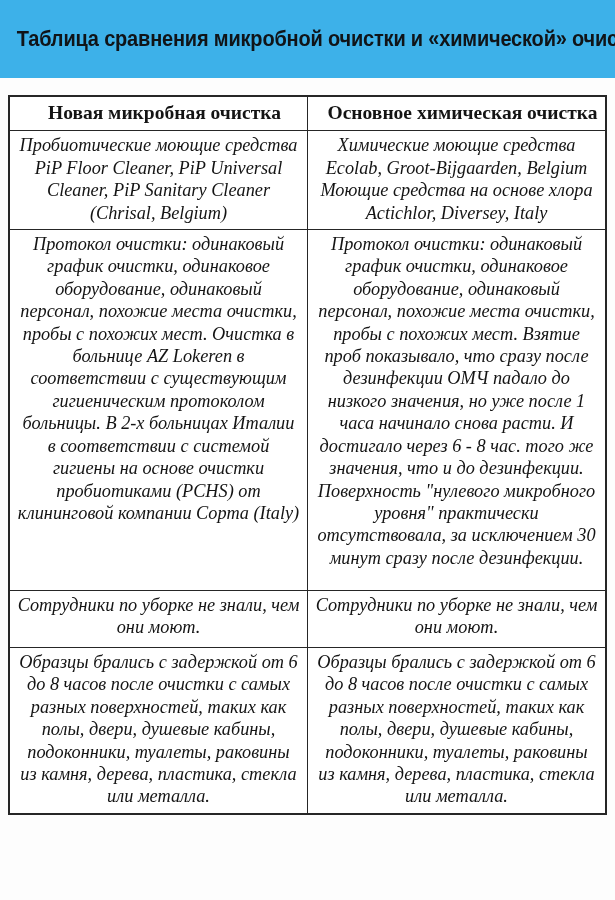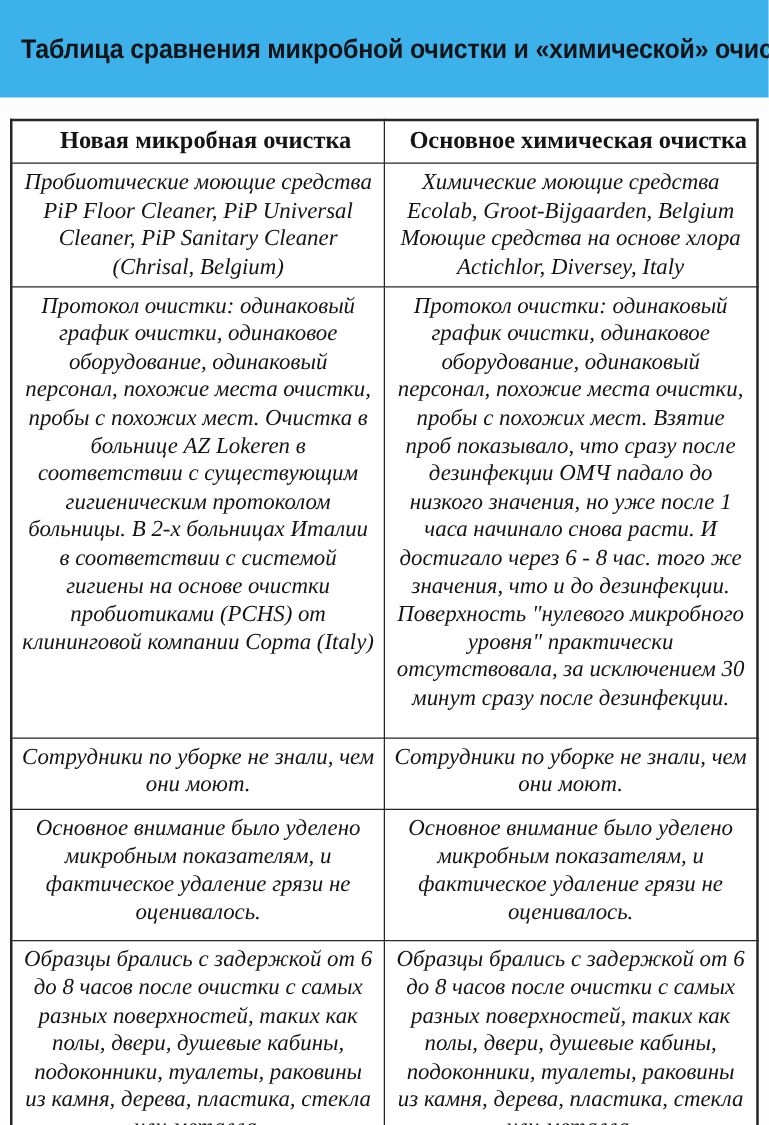--- a/index.html
+++ b/index.html
@@ -96,23 +96,19 @@
         <td>Химические моющие средства Ecolab, Groot-Bijgaarden, Belgium Моющие средства на основе хлора Actichlor, Diversey, Italy</td>
       </tr>
       <tr class="r-protocol">
         <td>Протокол очистки: одинаковый график очистки, одинаковое оборудование, одинаковый персонал, похожие места очистки, пробы с похожих мест. Очистка в больнице AZ Lokeren в соответствии с существующим гигиеническим протоколом больницы. В 2-х больницах Италии в соответствии с системой гигиены на основе очистки пробиотиками (PCHS) от клининговой компании Copma (Italy)</td>
         <td>Протокол очистки: одинаковый график очистки, одинаковое оборудование, одинаковый персонал, похожие места очистки, пробы с похожих мест. Взятие проб показывало, что сразу после дезинфекции ОМЧ падало до низкого значения, но уже после 1 часа начинало снова расти. И достигало через 6 - 8 час. того же значения, что и до дезинфекции. Поверхность "нулевого микробного уровня" практически отсутствовала, за исключением 30 минут сразу после дезинфекции.</td>
       </tr>
       <tr class="r-staff">
         <td>Сотрудники по уборке не знали, чем они моют.</td>
         <td>Сотрудники по уборке не знали, чем они моют.</td>
       </tr>
-      <tr class="r-focus">
-        <td>Основное внимание было уделено микробным показателям, и фактическое удаление грязи не оценивалось.</td>
-        <td>Основное внимание было уделено микробным показателям, и фактическое удаление грязи не оценивалось.</td>
-      </tr>
       <tr class="r-samples">
         <td>Образцы брались с задержкой от 6 до 8 часов после очистки с самых разных поверхностей, таких как полы, двери, душевые кабины, подоконники, туалеты, раковины из камня, дерева, пластика, стекла или металла.</td>
         <td>Образцы брались с задержкой от 6 до 8 часов после очистки с самых разных поверхностей, таких как полы, двери, душевые кабины, подоконники, туалеты, раковины из камня, дерева, пластика, стекла или металла.</td>
       </tr>
     </tbody>
   </table>
 </div>
 
 </body></html>

